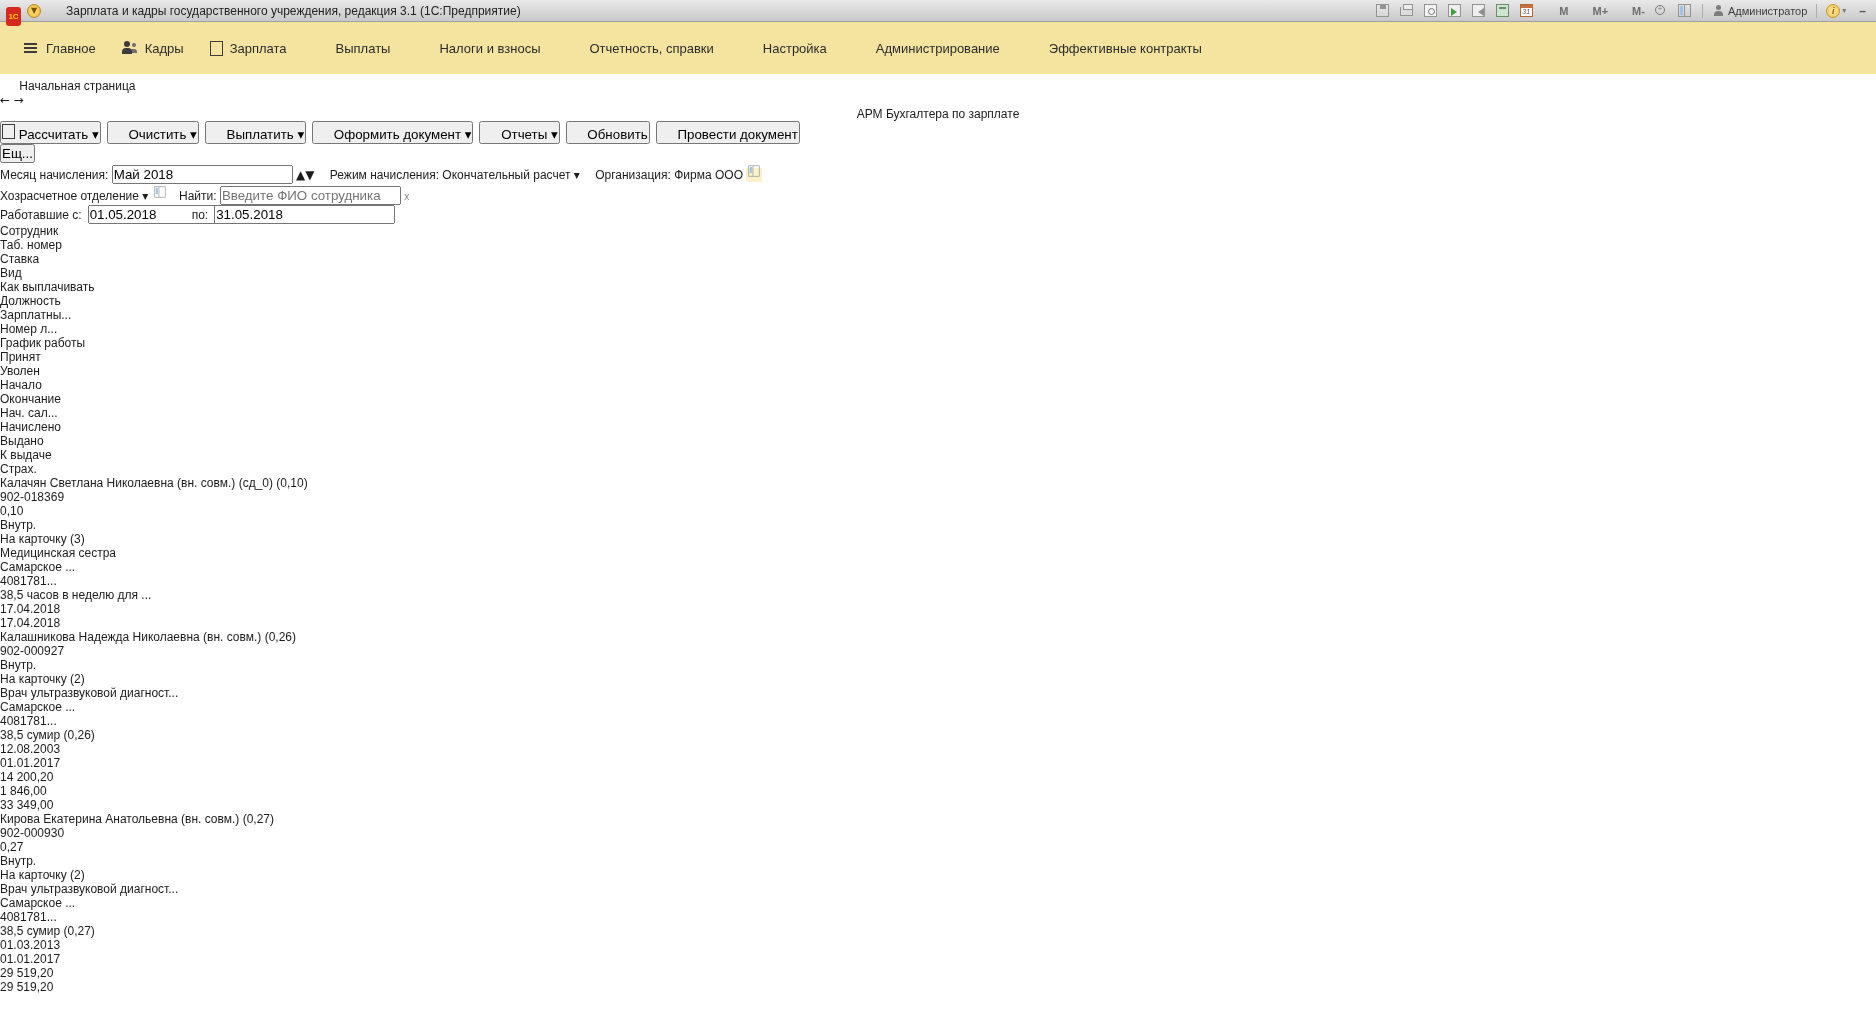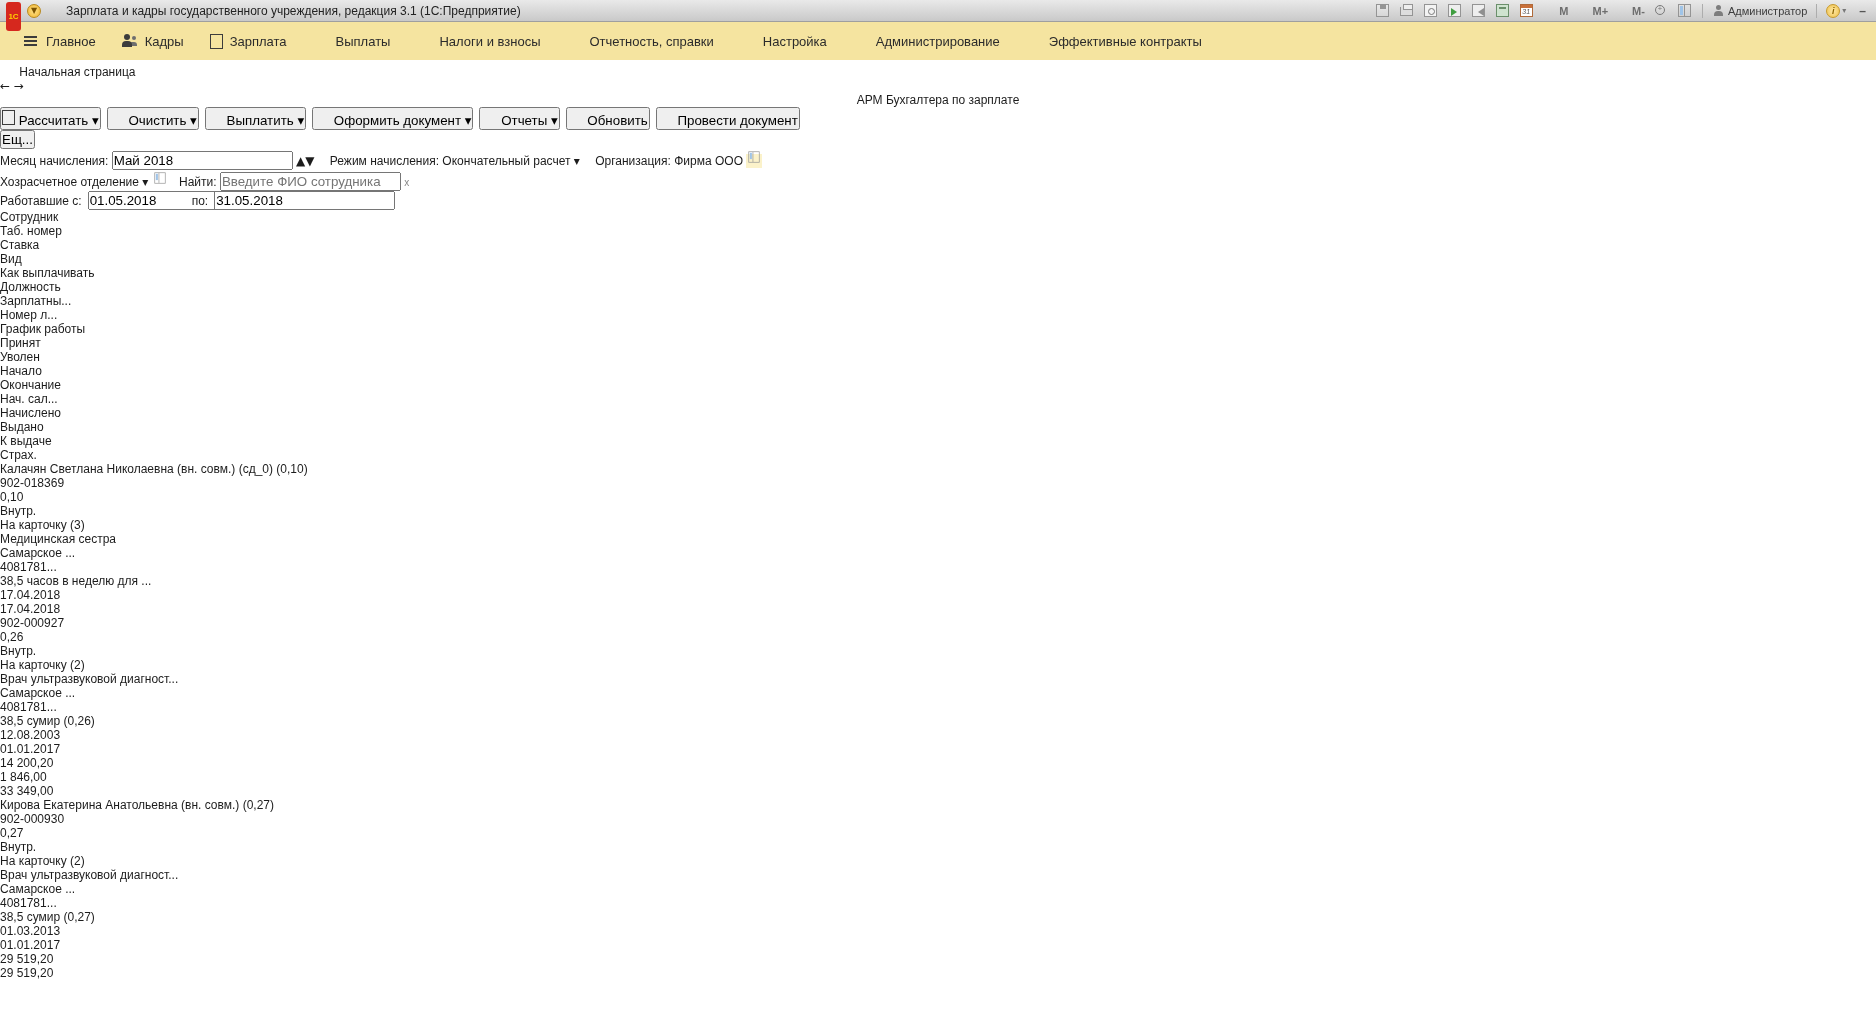--- a/index.html
+++ b/index.html
@@ -3,21 +3,21 @@
 <meta charset="utf-8">
 <style>
   * { margin:0; padding:0; box-sizing:border-box; }
   html,body { width:1876px; height:1014px; overflow:hidden;
     font-family:"Liberation Sans","DejaVu Sans",sans-serif; font-size:12px; color:#1c1c1c; background:#fff; }
   .glyph { font-family:"DejaVu Sans",sans-serif; }
 
   
   .titlebar { height:22px; background:linear-gradient(#e9e9e9,#c9c9c9); border-bottom:1px solid #9f9f9f;
     display:flex; align-items:center; padding:0 6px; gap:6px; }
-  .logo1c { width:15px; height:29px; background:#d6281e; border-radius:3px; color:#ffd200; font-weight:bold;
+  .logo1c { width:15px; height:19px; background:#d6281e; border-radius:3px; color:#ffd200; font-weight:bold;
     font-size:8px; display:flex; align-items:center; justify-content:center;margin-top:12px; }
   .logo-dd { width:14px; height:14px; background:radial-gradient(#ffe38a,#f0b32c); border:1px solid #b98a1e;
     border-radius:50%; font-size:8px; color:#7a5200; display:flex; align-items:center; justify-content:center; }
   .tb-title { font-size:12px; color:#222; margin-left:19px; flex:0 0 auto; }
   .tb-right { margin-left:auto; display:flex; align-items:center; gap:9px; color:#8f8f8f; }
   .ti { display:flex; align-items:center; gap:2px; }
   .ti b { font-size:11px; color:#6e6e6e; font-weight:bold; }
   .tic { width:13px; height:13px; display:inline-block; position:relative; }
   .tic:empty { }
   .i-save { border:1px solid #949494; background:linear-gradient(#e8e8e8,#d7d7d7); }
@@ -43,21 +43,21 @@
   .i-person { }
   .i-person::before { content:""; position:absolute; left:4px; top:1px; width:5px; height:5px; border-radius:50%; background:#7d7d7d; }
   .i-person::after { content:""; position:absolute; left:2px; top:7px; width:9px; height:5px; border-radius:4px 4px 0 0; background:#7d7d7d; }
   .i-info { width:14px; height:14px; border-radius:50%; background:radial-gradient(#ffe9a8,#eec049); border:1px solid #c79a2e;
     color:#8a6200; font-size:9px; font-weight:bold; text-align:center; line-height:13px; font-style:italic; }
   .tb-user { display:flex; align-items:flex-end; gap:3px; color:#3d3d3d; font-size:11px; }
   .tb-min { color:#555; font-weight:bold; padding:0 4px; }
   .tb-sep { width:1px; height:14px; background:#adadad; }
 
   
-  .menubar { height:38px; background:#f5e4a0; display:flex; align-items:center; padding:0 10px; gap:4px; }
+  .menubar { height:52px; background:#f5e4a0; display:flex; align-items:center; padding:0 10px; gap:4px; }
   .menu-item { display:flex; align-items:center; gap:7px; padding:6px 13px; cursor:pointer; color:#2b2b2b; font-size:13px; }
   .menu-right { margin-left:auto; display:flex; align-items:center; gap:22px; padding-right:14px; color:#4a4a4a; }
   .mi { width:16px; height:16px; position:relative; display:inline-block; flex:0 0 auto; }
   .i-hamburger::before { content:""; position:absolute; left:1px; top:3px; width:13px; height:10px;
     background:linear-gradient(#3c3c3c 2px,transparent 2px,transparent 4px,#3c3c3c 4px,#3c3c3c 6px,transparent 6px,transparent 8px,#3c3c3c 8px,#3c3c3c 10px,transparent 10px); }
   .i-people::before { content:""; position:absolute; left:2px; top:1px; width:6px; height:6px; border-radius:50%; background:#3c3c3c; box-shadow:7px 1px 0 -1px #6e6e6e; }
   .i-people::after { content:""; position:absolute; left:0px; top:8px; width:10px; height:6px; border-radius:4px 4px 0 0; background:#3c3c3c; box-shadow:6px 0 0 -1px #6e6e6e; }
   .i-calc { position:relative; border:1px solid #3c3c3c; width:13px; height:15px; background:
     linear-gradient(#3c3c3c 3px, transparent 3px），; }
   .i-calc { background:linear-gradient(#3c3c3c 3px, transparent 3px); }
@@ -421,22 +421,22 @@
         <div class="num"></div>
         <div class="num"></div>
         <div class="num"></div>
         <div class="num"></div>
         <div class="num"></div>
         <div></div>
       </div>
 
       <div class="emp-grid erow it">
         <div></div>
+        <div>Калашникова Надежда Николаевна (вн. совм.) (0,26)</div>
         <div class="num">902-000927</div>
-        <div class="num">0,26</div>
         <div>Внутр.</div>
         <div class="pay">На карточку (2)</div>
         <div>Врач ультразвуковой диагност...</div>
         <div>Самарское ...</div>
         <div>4081781...</div>
         <div>38,5 сумир (0,26)</div>
         <div>12.08.2003</div>
         <div></div>
         <div>01.01.2017</div>
         <div></div>

